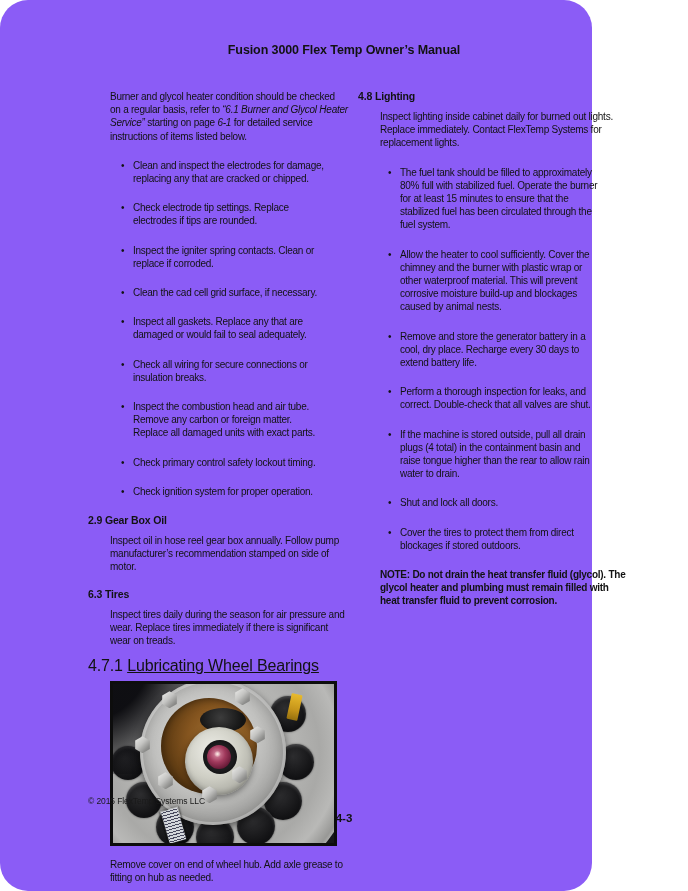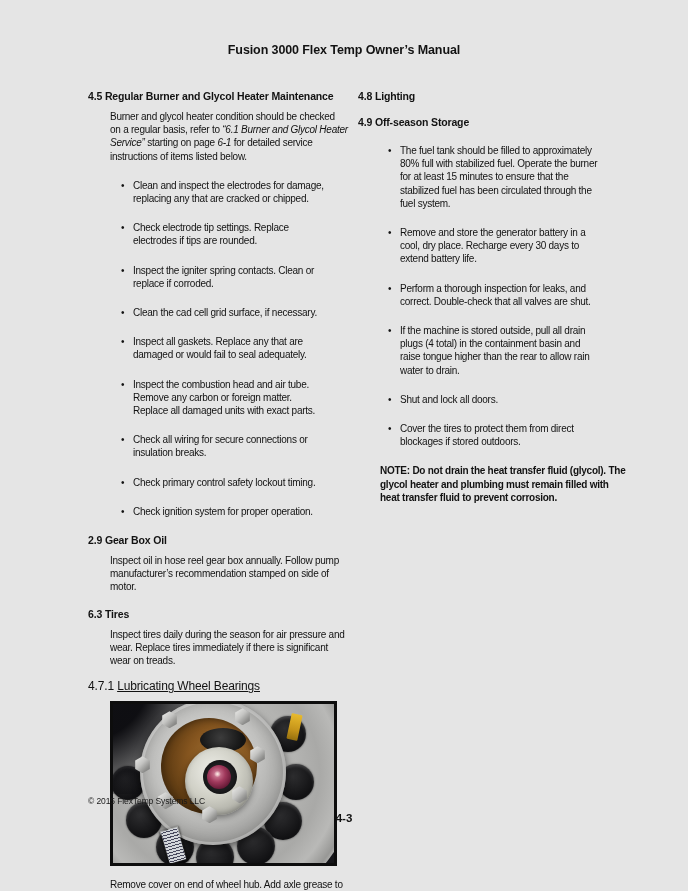--- a/index.html
+++ b/index.html
@@ -1,32 +1,32 @@
 <!DOCTYPE html>
 <html><head>
 <meta charset="utf-8">
 <style>
   html,body{margin:0;padding:0;}
   body{
     width:688px;height:891px;background:#ffffff;
     font-family:"Liberation Sans", sans-serif;color:#121212;
     position:relative;overflow:hidden;
   }
-  .page{position:relative;width:688px;height:891px;background:#e5e5e5;}
+  .page{position:relative;width:592px;height:891px;background:#8b5cf6;border-radius:28px;}
   .doc-title{
     position:absolute;top:43px;left:0;width:688px;text-align:center;
     font-size:12.5px;font-weight:bold;letter-spacing:-0.1px;
   }
   .columns{position:absolute;top:90px;left:88px;display:flex;gap:18px;}
   .col{font-size:10px;line-height:13.2px;letter-spacing:-0.25px;}
   .col-left{width:252px;}
   .col-right{width:252px;}
   h2{font-size:10.5px;font-weight:bold;margin:14px 0 8px 0;letter-spacing:-0.15px;line-height:12px;}
   .col h2:first-child{margin-top:0;}
-  h3{font-size:12px;font-weight:normal;margin:13px 0 0 0;letter-spacing:-0.15px;line-height:12px;}
+  h3{font-size:16px;font-weight:normal;margin:13px 0 0 0;letter-spacing:-0.15px;line-height:12px;}
   h3 .und{text-decoration:underline;}
   p.body{margin:0 0 0 22px;width:238px;}
   .col-right p.body{width:250px;}
   p.note{margin:15px 16px 0 22px;width:250px;font-weight:bold;}
   ul.blist{list-style:none;margin:12px 0 0 17px;padding:0;width:235px;}
   .col-right ul.blist{margin-left:14px;width:244px;}
   ul.blist li{position:relative;padding-left:12px;margin:16px;}
   ul.blist li::before{content:"\2022";position:absolute;left:0;top:0;}
   em.itl{font-style:italic;}
 
@@ -90,30 +90,29 @@
 </head>
 <body>
 
 <div class="page">
 
   <div class="doc-title">Fusion 3000 Flex Temp Owner’s Manual</div>
 
   <div class="columns">
 
     <div class="col col-left">
-      <h2>4.5 Regular Burner and Glycol Heater Maintenance</h2>
       <p class="body"><span>Burner and glycol heater condition should be checked on a regular basis, refer to </span><em class="itl">“6.1 Burner and Glycol Heater Service”</em><span> starting on page </span><em class="itl">6-1</em><span> for detailed service instructions of items listed below.</span></p>
       <ul class="blist">
         <li>Clean and inspect the electrodes for damage, replacing any that are cracked or chipped.</li>
         <li>Check electrode tip settings. Replace electrodes if tips are rounded.</li>
         <li>Inspect the igniter spring contacts. Clean or replace if corroded.</li>
         <li>Clean the cad cell grid surface, if necessary.</li>
         <li>Inspect all gaskets. Replace any that are damaged or would fail to seal adequately.</li>
+        <li>Check all wiring for secure connections or insulation breaks.</li>
         <li>Inspect the combustion head and air tube. Remove any carbon or foreign matter. Replace all damaged units with exact parts.</li>
-        <li>Check all wiring for secure connections or insulation breaks.</li>
         <li>Check primary control safety lockout timing.</li>
         <li>Check ignition system for proper operation.</li>
       </ul>
 
       <h2>2.9 Gear Box Oil</h2>
       <p class="body">Inspect oil in hose reel gear box annually. Follow pump manufacturer’s recommendation stamped on side of motor.</p>
 
       <h2>6.3 Tires</h2>
       <p class="body">Inspect tires daily during the season for air pressure and wear. Replace tires immediately if there is significant wear on treads.</p>
 
@@ -148,24 +147,25 @@
         <div class="abs lug-nut" style="left:88px;top:102px;"></div>
         <div class="abs lug-nut" style="left:136px;top:42px;"></div>
         <div class="abs lug-nut" style="left:118px;top:82px;"></div>
         <div class="abs sticker-barcode"></div>
       </figure>
       <figcaption class="caption">Remove cover on end of wheel hub. Add axle grease to fitting on hub as needed.</figcaption>
     </div>
 
     <div class="col col-right">
       <h2>4.8 Lighting</h2>
+      <p class="body">Inspect lighting inside cabinet daily for burned out lights. Replace immediately. Contact FlexTemp Systems for replacement lights.</p>
 
-      <h2>4.9 Off-season Storage</h2>
       <ul class="blist">
         <li>The fuel tank should be filled to approximately 80% full with stabilized fuel. Operate the burner for at least 15 minutes to ensure that the stabilized fuel has been circulated through the fuel system.</li>
+        <li>Allow the heater to cool sufficiently. Cover the chimney and the burner with plastic wrap or other waterproof material. This will prevent corrosive moisture build-up and blockages caused by animal nests.</li>
         <li>Remove and store the generator battery in a cool, dry place. Recharge every 30 days to extend battery life.</li>
         <li>Perform a thorough inspection for leaks, and correct. Double-check that all valves are shut.</li>
         <li>If the machine is stored outside, pull all drain plugs (4 total) in the containment basin and raise tongue higher than the rear to allow rain water to drain.</li>
         <li>Shut and lock all doors.</li>
         <li>Cover the tires to protect them from direct blockages if stored outdoors.</li>
       </ul>
 
       <p class="note">NOTE: Do not drain the heat transfer fluid (glycol). The glycol heater and plumbing must remain filled with heat transfer fluid to prevent corrosion.</p>
     </div>
   </div>

